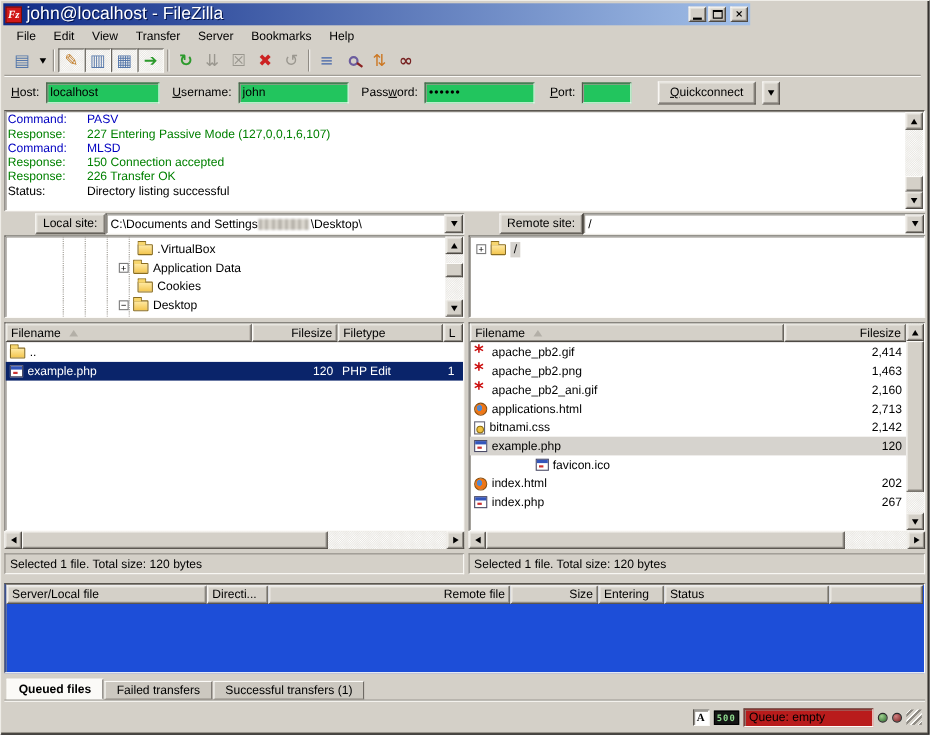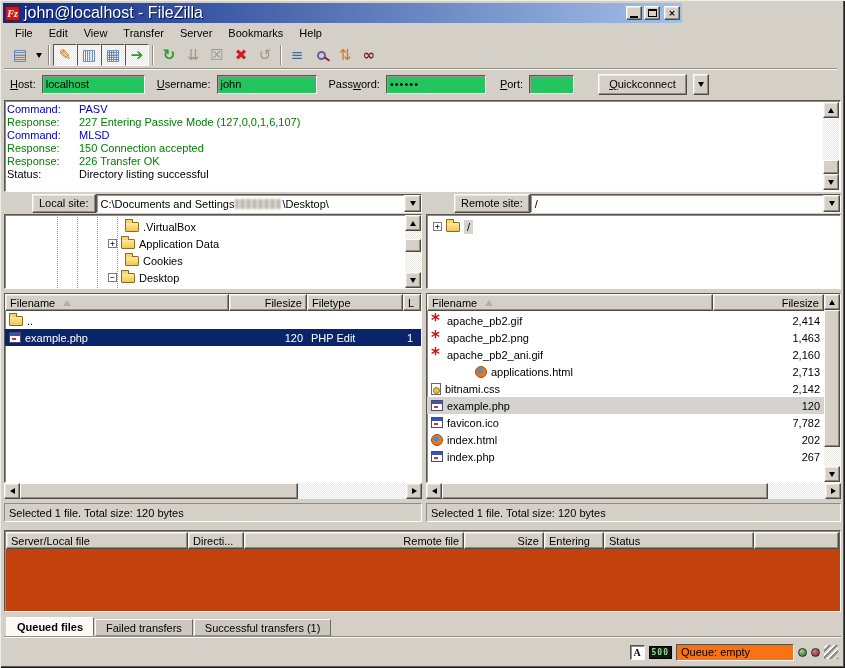--- a/index.html
+++ b/index.html
@@ -94,32 +94,32 @@
   .php-ico{width:12px;height:11px;background:#fff;border:1px solid #4b4b66;position:relative;flex:none;}
   .php-ico::before{content:"";position:absolute;left:0;top:0;right:0;height:3px;background:#3355bb;}
   .php-ico::after{content:"";position:absolute;left:2px;bottom:2px;width:4px;height:2px;background:#cc3333;}
   .ff-ico{width:12px;height:12px;border-radius:50%;border:1px solid #8a5010;background:radial-gradient(circle at 40% 40%,#5588cc 0 30%,#ee7718 31%);flex:none;}
   .doc-ico{width:10px;height:12px;background:#fff;border:1px solid #667;position:relative;flex:none;}
   .doc-ico::after{content:"";position:absolute;right:0px;bottom:0px;width:5px;height:5px;background:#f0c040;border-radius:50%;border:1px solid #907010;}
   .feather-ico{color:#cc1111;font:bold 17px/9px "DejaVu Sans",sans-serif;width:12px;flex:none;}
   .panehs{position:absolute;left:0;top:289px;right:0;}
   .panestatus{position:absolute;left:0;top:309px;right:0;height:19px;padding:3px 4px;border:1px solid;border-color:#8f8b84 #fcfbf8 #fcfbf8 #8f8b84;white-space:nowrap;overflow:hidden;}
   
-  #queuebox{left:4px;top:530px;width:837px;height:82px;background:#c2410c;}
+  #queuebox{left:4px;top:530px;width:837px;height:82px;background:#1d4ed8;}
   #qheader{position:absolute;left:1px;top:1px;right:1px;height:17px;display:flex;}
   
   #tabs{left:6px;top:616px;height:20px;display:flex;align-items:flex-end;}
   .tab{height:17px;padding:1px 10px 0;background:#ccc8c0;border:1px solid;border-color:#fcfbf8 #6e6a64 #8f8b84 #fcfbf8;display:flex;align-items:center;margin-right:1px;}
   .tab.active{height:19px;background:#fbfaf7;font-weight:bold;border-bottom-color:#fbfaf7;}
   #tabline{left:4px;top:636px;width:837px;}
   
   #statusbar{left:4px;top:640px;width:837px;height:24px;display:flex;align-items:center;justify-content:flex-end;gap:4px;padding:0 3px;}
   #abox{width:15px;height:15px;background:#fff;display:flex;align-items:center;justify-content:center;font:bold 10px "Liberation Serif",serif;}
   #badge{background:#151515;color:#8fdd8f;font:bold 8px "DejaVu Sans Mono",monospace;padding:1px 2px;border:1px solid #000;letter-spacing:1px;}
-  #queuepanel{width:118px;height:17px;padding:1px 4px;background:#f97316;white-space:nowrap;}
+  #queuepanel{width:118px;height:17px;padding:1px 4px;background:#b91c1c;white-space:nowrap;}
   .led{width:9px;height:9px;border-radius:50%;border:1px solid #2a2a2a;}
   .led.green{background:radial-gradient(circle at 35% 30%,#9fcf8f,#2e6b2e);}
   .led.red{background:radial-gradient(circle at 35% 30%,#d08080,#7c2020);}
   #grip{width:14px;height:14px;background:repeating-linear-gradient(135deg,transparent 0 2px,#fcfbf8 2px 3px,#8f8b84 3px 5px);}
 </style>
 </head>
 <body>
 
 <div id="win">
 
@@ -406,21 +406,21 @@
       </div>
       <div class="lrow" style="top:52px;right:16px;">
         <div class="lcell" style="width:286px;">
             <span class="feather-ico">*</span>
             <span>apache_pb2_ani.gif</span>
           </div>
         <div class="lcell num" style="flex:1;">
             <span>2,160</span>
           </div>
       </div>
-      <div class="lrow" style="top:69px;right:16px;padding-left:44px;">
+      <div class="lrow" style="top:69px;right:16px;">
         <div class="lcell" style="width:286px;">
             <span class="ff-ico"></span>
             <span>applications.html</span>
           </div>
         <div class="lcell num" style="flex:1;">
             <span>2,713</span>
           </div>
       </div>
       <div class="lrow" style="top:86px;right:16px;">
         <div class="lcell" style="width:286px;">
@@ -433,21 +433,21 @@
       </div>
       <div class="lrow sel-inactive" style="top:103px;right:16px;">
         <div class="lcell" style="width:286px;">
             <span class="php-ico"></span>
             <span>example.php</span>
           </div>
         <div class="lcell num" style="flex:1;">
             <span>120</span>
           </div>
       </div>
-      <div class="lrow" style="top:120px;right:16px;">
+      <div class="lrow" style="top:120px;right:16px;flex-direction:column;">
         <div class="lcell" style="width:286px;">
             <span class="php-ico"></span>
             <span>favicon.ico</span>
           </div>
         <div class="lcell num" style="flex:1;">
             <span>7,782</span>
           </div>
       </div>
       <div class="lrow" style="top:137px;right:16px;">
         <div class="lcell" style="width:286px;">

